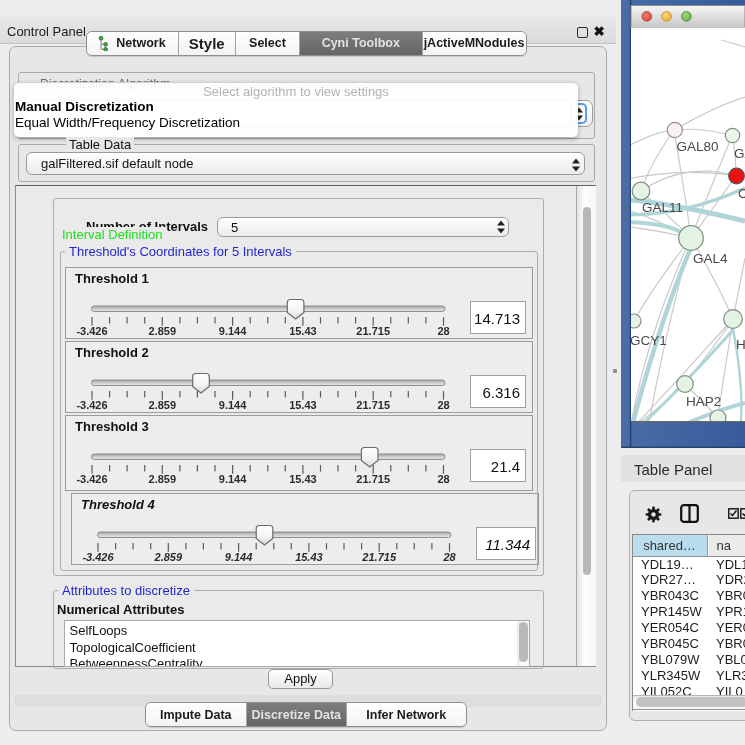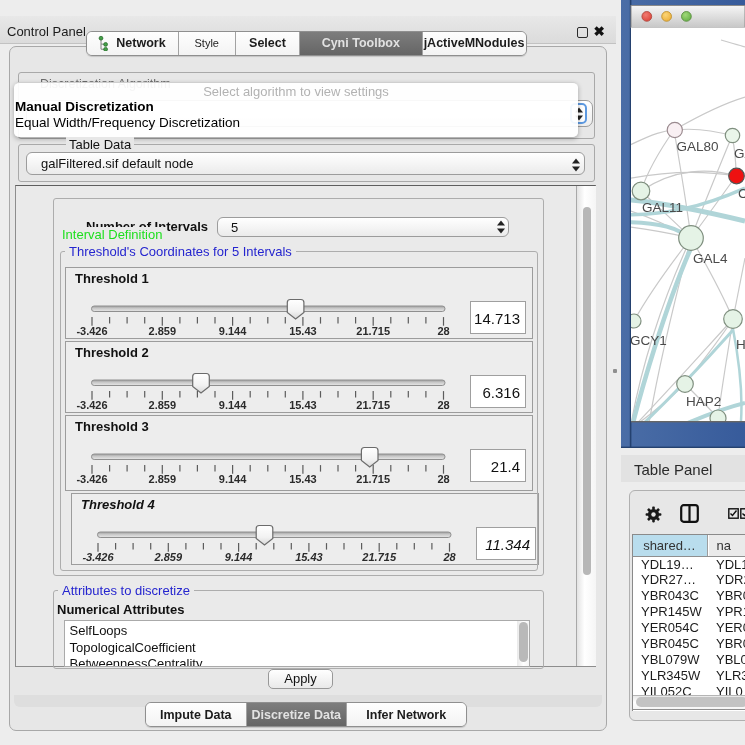--- a/index.html
+++ b/index.html
@@ -17,21 +17,21 @@
 <div style="position:absolute;left:8.5px;top:46px;width:598px;height:685px;background:#e7e7e7;border:1px solid #a8a8a8;border-radius:7px;box-sizing:border-box;"></div>
 <div style="position:absolute;left:13.5px;top:695px;width:588px;height:12px;background:#dedede;border-radius:0 0 6px 6px;"></div>
 
 <div style="position:absolute;left:85.5px;top:30.5px;height:23px;display:flex;border:1px solid #8f8f8f;border-radius:6px;overflow:hidden;box-shadow:0 1px 1px rgba(0,0,0,0.15);z-index:30;">
       <div style="width:92px;height:23px;background:linear-gradient(#fefefe,#f3f3f3);color:#1c1c1c;border-right:1px solid #a2a2a2;box-sizing:border-box;display:flex;align-items:center;justify-content:center;font-size:12.5px;font-weight:bold;white-space:nowrap;"><svg width="11" height="16" viewBox="0 0 11 16" style="margin-right:7px;">
 <path d="M3,4 L3,14.2 M3,9 L7.4,9.4 M3,14.2 L7.4,14.4" stroke="#808080" stroke-width="1" fill="none"></path>
 <circle cx="3" cy="3.2" r="1.9" fill="#44a047" stroke="#2c6e31" stroke-width="0.8"></circle>
 <circle cx="7.6" cy="9.4" r="1.9" fill="#44a047" stroke="#2c6e31" stroke-width="0.8"></circle>
 <circle cx="7.6" cy="14.3" r="1.9" fill="#44a047" stroke="#2c6e31" stroke-width="0.8"></circle>
         </svg>Network</div>
-      <div style="width:57.5px;height:23px;background:linear-gradient(#fefefe,#f3f3f3);color:#1c1c1c;border-right:1px solid #a2a2a2;box-sizing:border-box;display:flex;align-items:center;justify-content:center;font-size:11px;font-weight:normal;white-space:nowrap;">Style</div>
+      <div style="width:57.5px;height:23px;background:linear-gradient(#fefefe,#f3f3f3);color:#1c1c1c;border-right:1px solid #a2a2a2;box-sizing:border-box;display:flex;align-items:center;justify-content:center;font-size:15px;font-weight:bold;white-space:nowrap;">Style</div>
       <div style="width:64px;height:23px;background:linear-gradient(#fefefe,#f3f3f3);color:#1c1c1c;border-right:1px solid #a2a2a2;box-sizing:border-box;display:flex;align-items:center;justify-content:center;font-size:12.5px;font-weight:bold;white-space:nowrap;text-align:right;">Select</div>
       <div style="width:122.5px;height:23px;background:linear-gradient(#7d7d7d,#656565);color:#e2e2e2;border-right:1px solid #a2a2a2;box-sizing:border-box;display:flex;align-items:center;justify-content:center;font-size:12.5px;font-weight:bold;white-space:nowrap;">Cyni Toolbox</div>
       <div style="width:103px;height:23px;background:linear-gradient(#fefefe,#f3f3f3);color:#1c1c1c;box-sizing:border-box;display:flex;align-items:center;justify-content:center;font-size:12.5px;font-weight:bold;white-space:nowrap;">jActiveMNodules</div>
     </div>
 
 <div style="position:absolute;left:18px;top:71.5px;width:575px;height:65px;border:1px solid #a9a9a9;border-radius:3px;"></div>
 <div style="position:absolute;left:40px;top:76.5px;font-size:12.5px;color:#6a6a6a;">Discretization Algorithm</div>
 
 <div style="position:absolute;left:26px;top:100px;width:567px;height:27px;background:linear-gradient(#ffffff,#ededed);border:1px solid #9c9c9c;border-radius:7px;box-sizing:border-box;"></div>
 <div style="position:absolute;left:570px;top:102.5px;width:17px;height:21px;background:#fdfdfd;border:2.6px solid #5d99e0;border-radius:5px;box-sizing:border-box;"></div>

